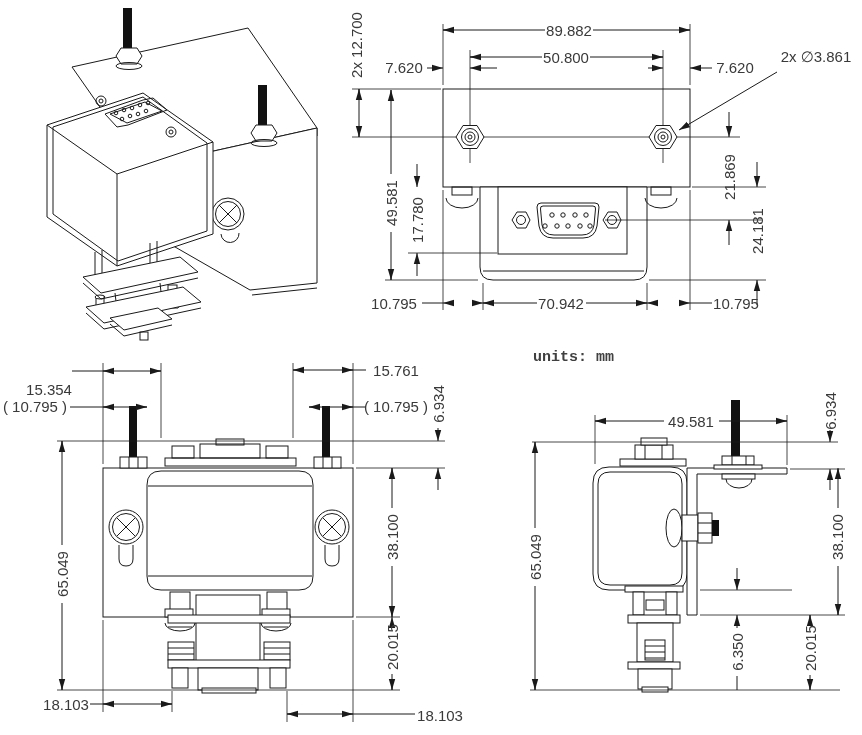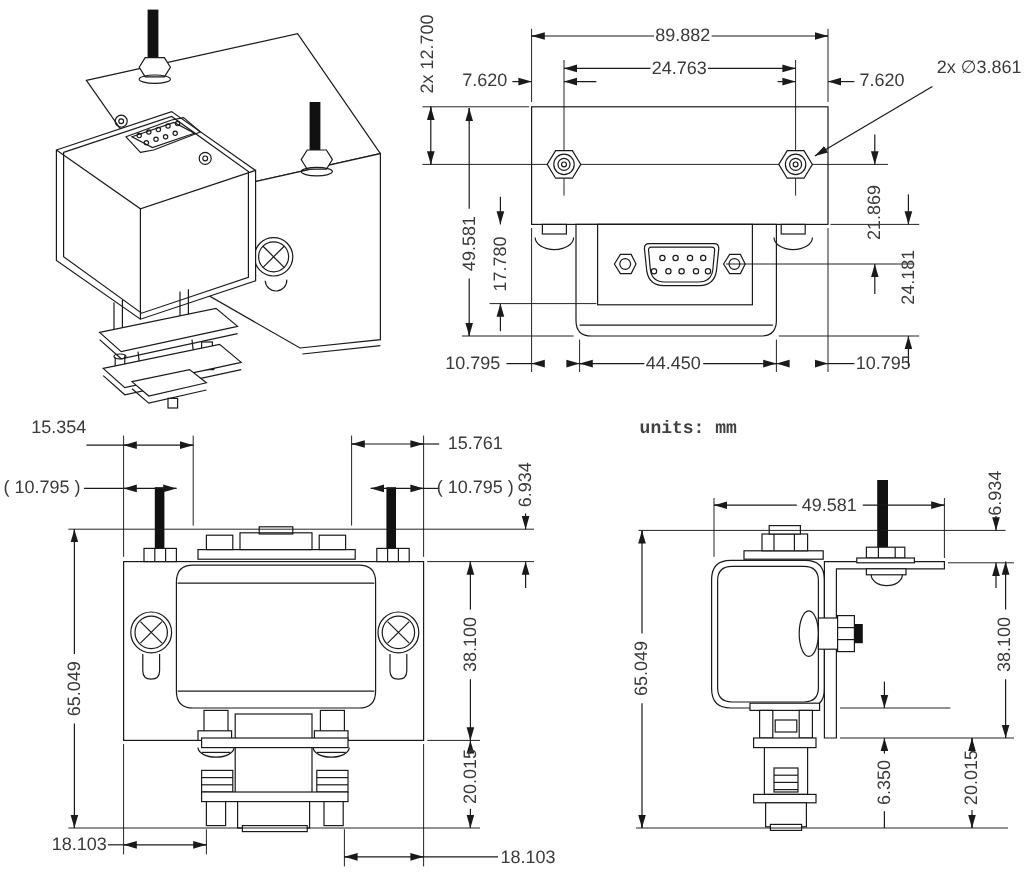--- a/index.html
+++ b/index.html
@@ -357,33 +357,33 @@
         <line x1="810" y1="675" x2="810" y2="690"></line>
     <line class="thin" x1="700" y1="590" x2="792" y2="590"></line>
     <line x1="737" y1="568" x2="737" y2="590" marker-end="url(#arw)"></line>
     <line x1="737" y1="628" x2="737" y2="615" marker-end="url(#arw)"></line>
     <line x1="737" y1="676" x2="737" y2="690"></line>
   </g>
 </svg>
 
 <div class="lbl rot" style="left:356px;top:45px">2x 12.700</div>
 <div class="lbl" style="left:569px;top:30px">89.882</div>
-<div class="lbl" style="left:566px;top:57px">24.763</div>
+<div class="lbl" style="left:566px;top:57px">50.800</div>
 <div class="lbl" style="left:404px;top:67px">7.620</div>
 <div class="lbl" style="left:735px;top:67px">7.620</div>
 <div class="lbl" style="left:816px;top:56px">2x ∅3.861</div>
 <div class="lbl rot" style="left:391px;top:203px">49.581</div>
 <div class="lbl rot" style="left:417px;top:220px">17.780</div>
 <div class="lbl rot" style="left:729px;top:177px">21.869</div>
 <div class="lbl rot" style="left:757px;top:231px">24.181</div>
 <div class="lbl" style="left:394px;top:303px">10.795</div>
-<div class="lbl" style="left:561px;top:303px">44.450</div>
+<div class="lbl" style="left:561px;top:303px">70.942</div>
 <div class="lbl" style="left:736px;top:303px">10.795</div>
 
-<div class="lbl" style="left:49px;top:356px">15.354</div>
+<div class="lbl" style="left:49px;top:389px">15.354</div>
 <div class="lbl" style="left:396px;top:370px">15.761</div>
 <div class="lbl" style="left:35px;top:406px">( 10.795 )</div>
 <div class="lbl" style="left:396px;top:406px">( 10.795 )</div>
 <div class="lbl rot" style="left:438px;top:404px">6.934</div>
 <div class="lbl rot" style="left:62px;top:574px">65.049</div>
 <div class="lbl rot" style="left:392px;top:537px">38.100</div>
 <div class="lbl rot" style="left:392px;top:647px">20.015</div>
 <div class="lbl" style="left:66px;top:704px">18.103</div>
 <div class="lbl" style="left:440px;top:715px">18.103</div>
 

